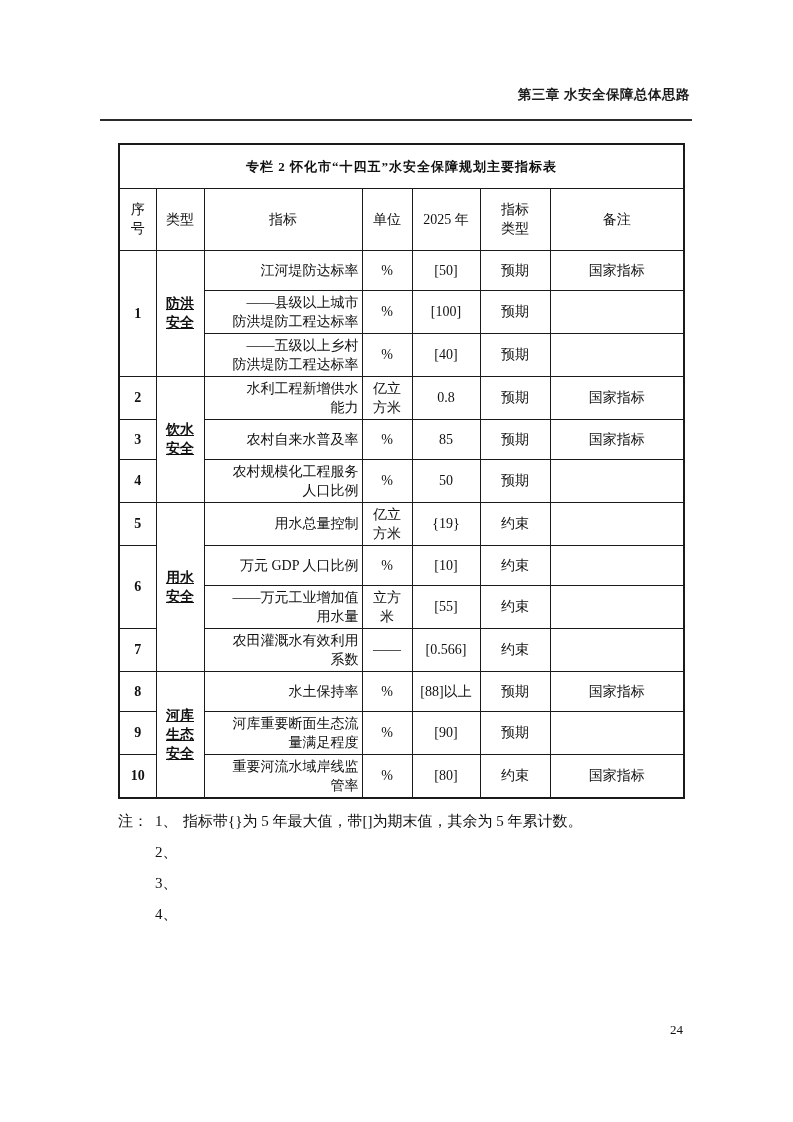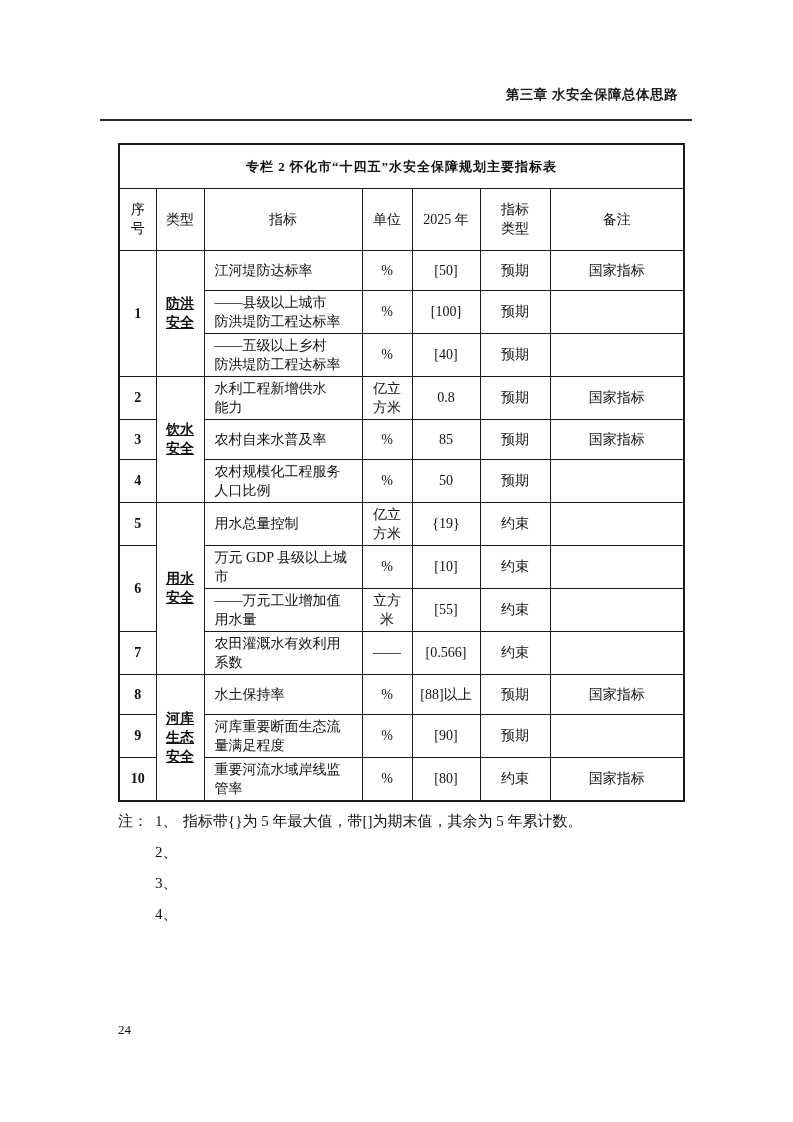--- a/index.html
+++ b/index.html
@@ -5,21 +5,21 @@
   * { margin: 0; padding: 0; box-sizing: border-box; }
   html, body { background: #ffffff; }
   body {
     width: 793px; height: 1122px;
     position: relative;
     font-family: "Liberation Serif", "DejaVu Serif", serif;
     color: #111111;
   }
   .chapter-header {
     position: absolute;
-    top: 86px; right: 115px;
+    top: 86px; right: 103px;
     font-family: "Liberation Sans", "DejaVu Sans", sans-serif;
     font-weight: bold;
     font-size: 13.5px;
     letter-spacing: 0.5px;
     color: #1c1c1c;
   }
   .header-rule {
     position: absolute;
     top: 119px; left: 100px;
     width: 592px; height: 2px;
@@ -47,35 +47,35 @@
     height: 44px;
     font-size: 13px;
     font-weight: bold;
     letter-spacing: 1px;
   }
   .header-row th { height: 62px; }
   .hdr-bold { font-weight: bold; }
   tr.data-row { height: 40px; }
   td.cell-no { font-weight: bold; }
   td.cell-type { font-weight: bold; text-decoration: underline; }
-  td.cell-indicator { text-align: left; padding-left: 10px; }
+  td.cell-indicator { text-align: right; padding-left: 10px; }
   .notes {
     position: absolute;
     top: 806px; left: 118px;
     width: 576px;
     font-size: 15px;
   }
   .note-row { display: flex; align-items: flex-start; }
   .note-prefix { width: 37px; flex: 0 0 37px; line-height: 31px; }
   .note-num { width: 28px; flex: 0 0 28px; line-height: 31px; }
   .note-text { flex: 1; line-height: 31px; }
   .page-number {
     position: absolute;
     top: 1022px; left: 118px; width: 565px;
-    text-align: left;
+    text-align: right;
     font-size: 13px;
   }
 </style>
 </head>
 <body>
 
 <div class="chapter-header">第三章 水安全保障总体思路</div>
 
 <div class="header-rule"></div>
 
@@ -165,21 +165,21 @@
 安全</td>
         <td class="cell-indicator">用水总量控制</td>
         <td class="cell-unit">亿立
 方米</td>
         <td class="cell-value">{19}</td>
         <td class="cell-kind">约束</td>
         <td class="cell-remark"></td>
       </tr>
       <tr class="data-row">
         <td class="cell-no" rowspan="2">6</td>
-        <td class="cell-indicator">万元 GDP 县级以上城市</td>
+        <td class="cell-indicator">万元 GDP 人口比例</td>
         <td class="cell-unit">%</td>
         <td class="cell-value">[10]</td>
         <td class="cell-kind">约束</td>
         <td class="cell-remark"></td>
       </tr>
       <tr class="data-row">
         <td class="cell-indicator">——万元工业增加值
 用水量</td>
         <td class="cell-unit">立方
 米</td>

